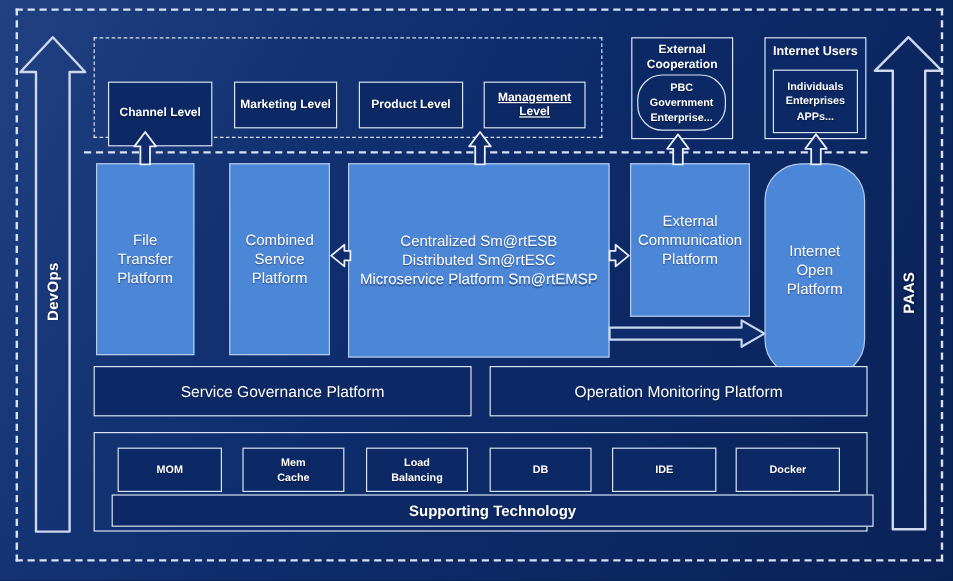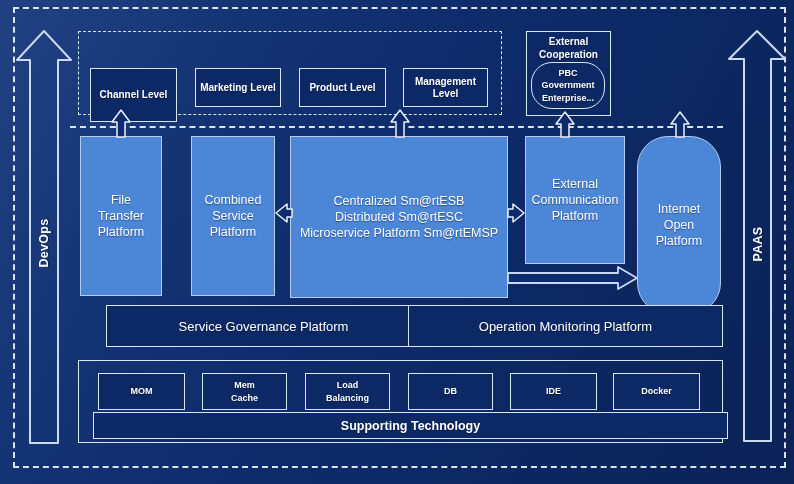--- a/index.html
+++ b/index.html
@@ -66,33 +66,41 @@
 
   <div class="abs dark-box lbl-sm" style="left:90px;top:68px;width:87px;height:54px;">
     <span>Channel Level</span>
   </div>
   <div class="abs dark-box lbl-sm" style="left:195px;top:68px;width:86px;height:39px;justify-content:center;">
     <span>Marketing Level</span>
   </div>
   <div class="abs dark-box lbl-sm" style="left:299px;top:68px;width:87px;height:39px;justify-content:center;">
     <span>Product Level</span>
   </div>
-  <div class="abs dark-box lbl-sm" style="left:403px;top:68px;width:85px;height:39px;">
+  <div class="abs dark-box lbl-sm" style="left:403px;top:68px;width:85px;height:39px;text-decoration:underline;">
     <span>Management Level</span>
   </div>
 
   <div class="abs dark-box" style="left:526px;top:31px;width:85px;height:85px;flex-direction:column;justify-content:flex-start;padding-top:4px;">
     <div class="group-title ml">External
 Cooperation</div>
     <div class="dark-box lbl-xs ml" style="position:absolute;left:4px;top:30px;width:74px;height:47px;border-width:1px;border-radius:21px;">
       <span>PBC Government
 Enterprise...</span>
     </div>
   </div>
 
+  <div class="abs dark-box" style="left:637px;top:31px;width:85px;height:85px;flex-direction:column;justify-content:flex-start;padding-top:5px;">
+    <div class="group-title b">Internet Users</div>
+    <div class="dark-box lbl-xs ml" style="position:absolute;left:6px;top:26px;width:71px;height:53px;border-width:1px;">
+      <span>Individuals
+Enterprises
+APPs...</span>
+    </div>
+  </div>
 
   <div class="abs light-box lbl-md ml" style="left:80px;top:136px;width:82px;height:160px;">
     <span>File
 Transfer
 Platform</span>
   </div>
   <div class="abs light-box lbl-md ml" style="left:191px;top:136px;width:84px;height:160px;">
     <span>Combined
 Service
 Platform</span>
@@ -106,21 +114,21 @@
     <span>External
 Communication
 Platform</span>
   </div>
   <div class="abs light-box lbl-md ml" style="left:637px;top:136px;width:84px;height:178px;border-radius:31px;">
     <span>Internet
 Open
 Platform</span>
   </div>
 
-  <div class="abs dark-box lbl-gov" style="left:78px;top:305px;width:315px;height:42px;margin-left:28px;">
+  <div class="abs dark-box lbl-gov" style="left:78px;top:305px;width:315px;height:42px;">
     <span>Service Governance Platform</span>
   </div>
   <div class="abs dark-box lbl-gov" style="left:408px;top:305px;width:315px;height:42px;align-items:center;">
     <span>Operation Monitoring Platform</span>
   </div>
 
   <div class="abs" style="left:78px;top:360px;width:645px;height:83px;border:1px solid var(--border-light,#d9e4f4);"></div>
 
   <div class="abs dark-box lbl-xs ml" style="left:98px;top:373px;width:87px;height:37px;border-width:1px;">
     <span>MOM</span>

